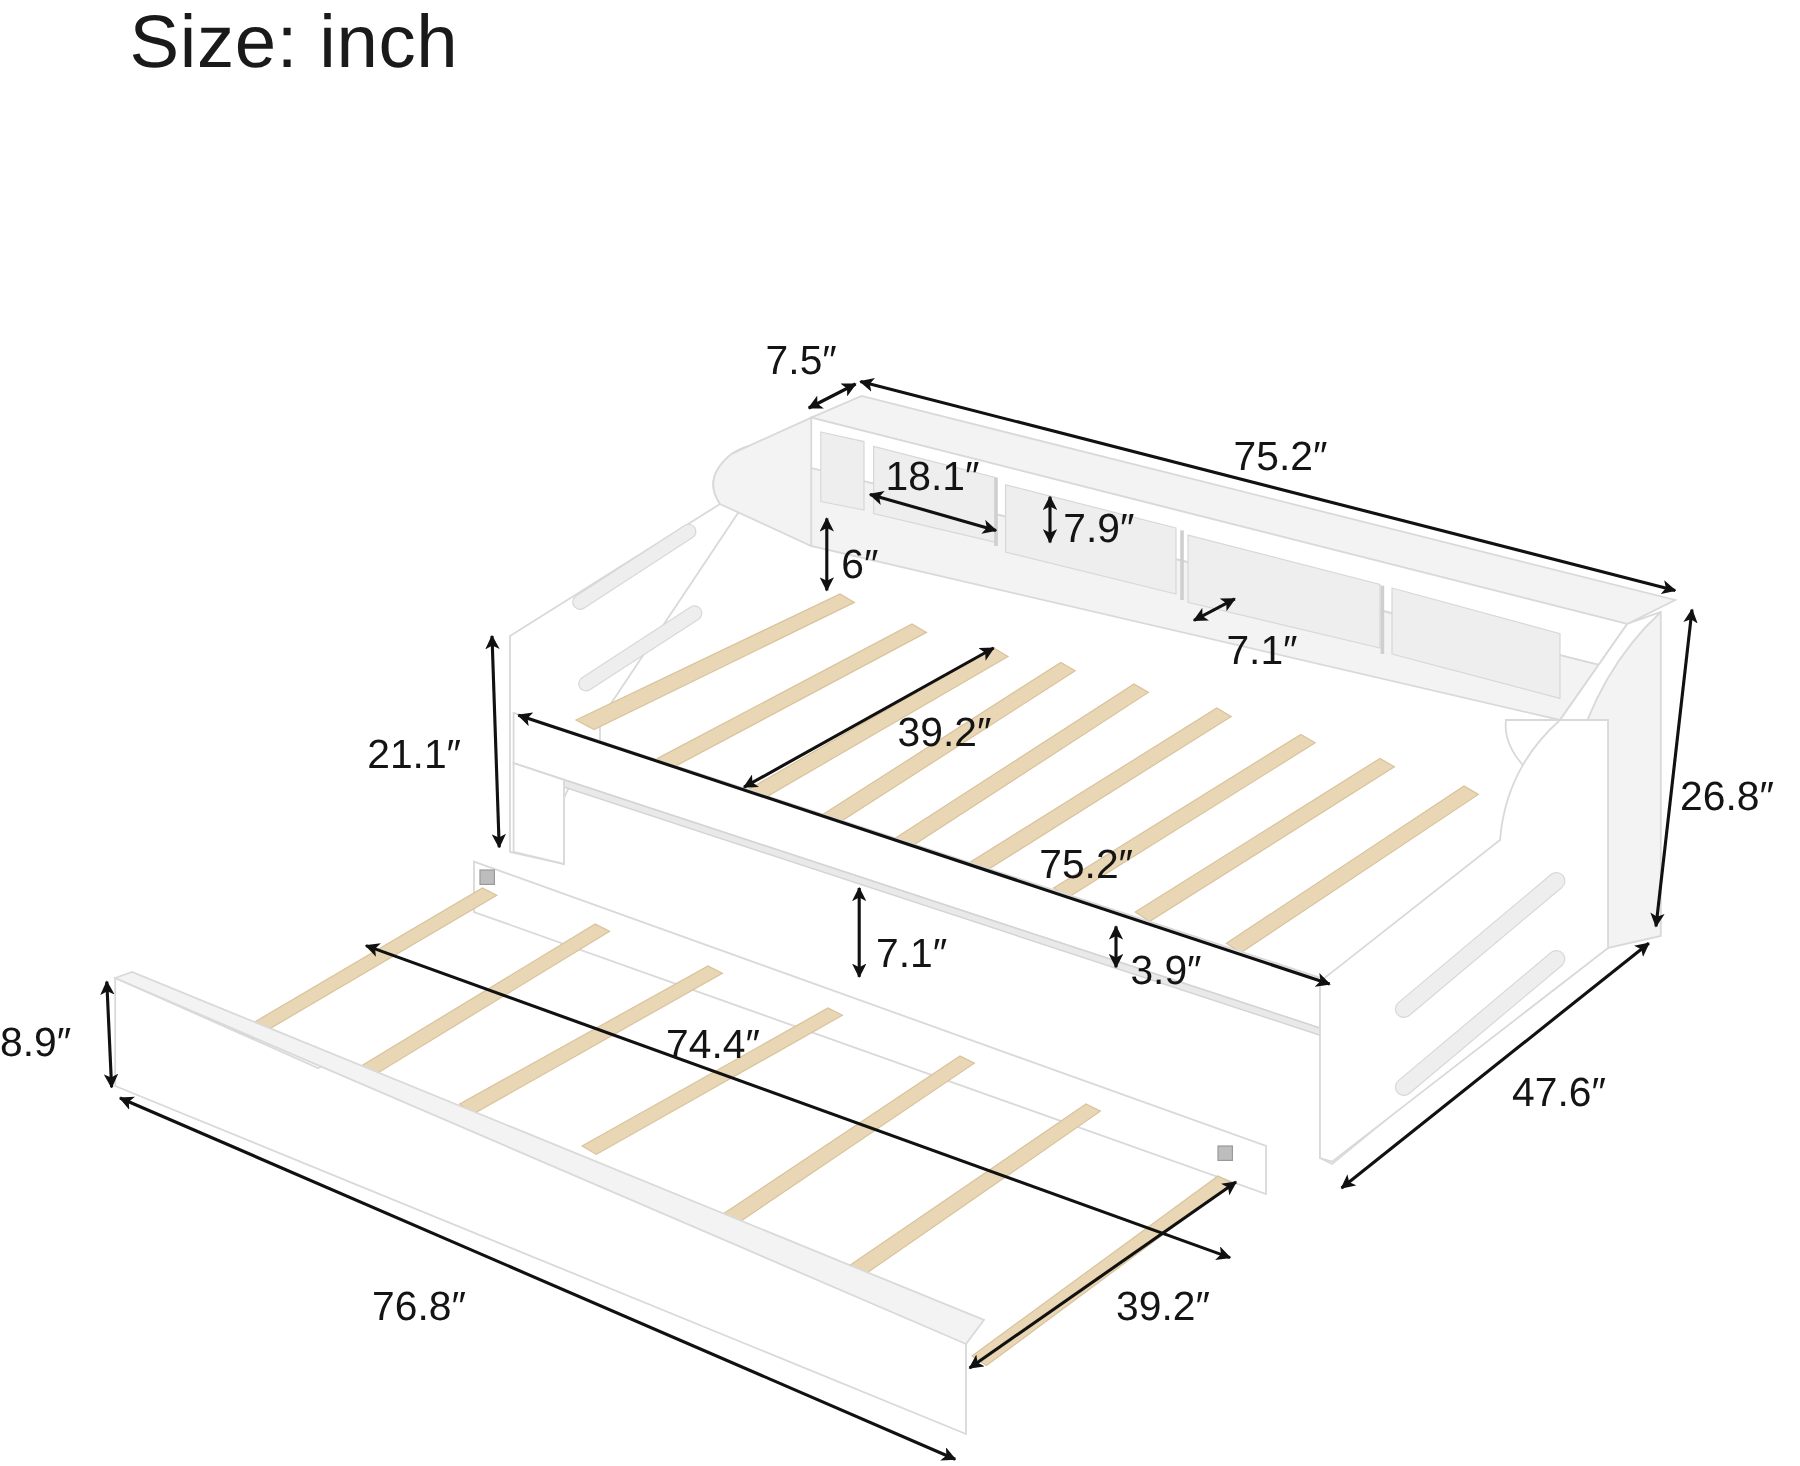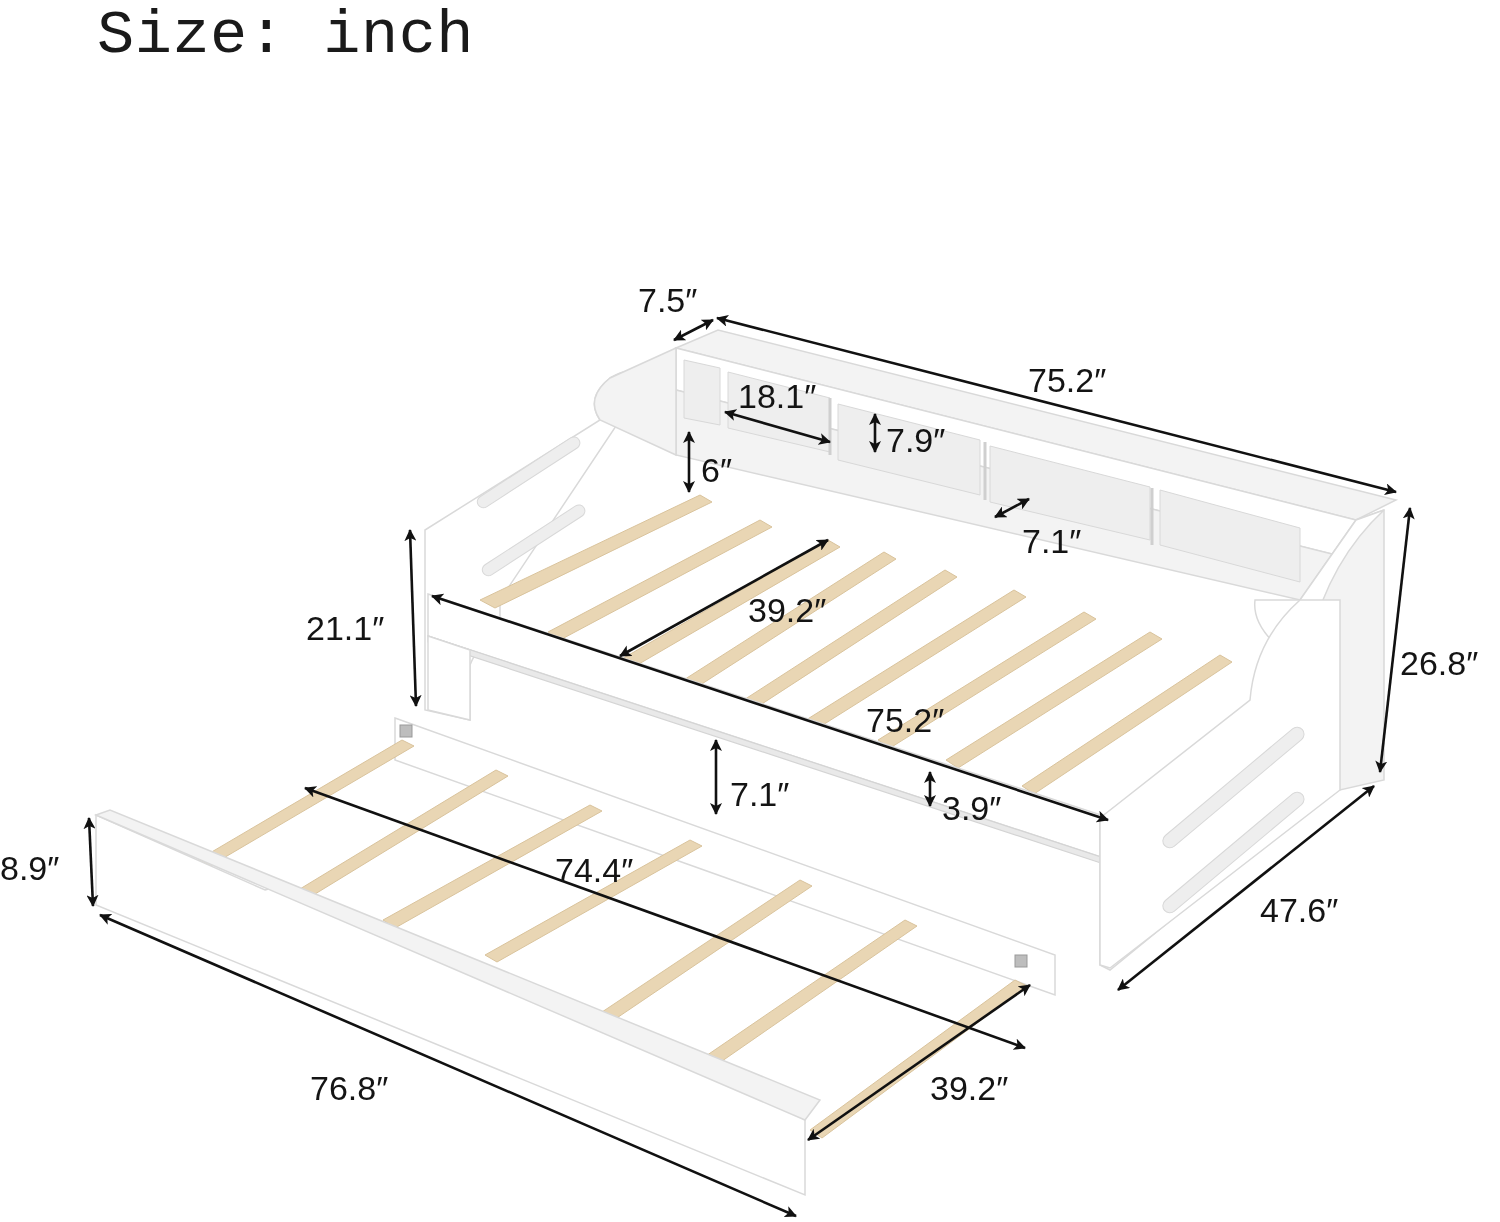--- a/index.html
+++ b/index.html
@@ -1,19 +1,19 @@
 <!DOCTYPE html>
 <html><head>
 <meta charset="utf-8">
 <style>
   html, body { margin: 0; padding: 0; background: #ffffff; }
   body { width: 1500px; height: 1222px; position: relative; overflow: hidden;
          font-family: "Liberation Sans", "DejaVu Sans", sans-serif; color: #111; }
-  .title { position: absolute; left: 97px; top: 0px; font-size: 62px; font-weight: 400;
-           letter-spacing: 0.5px; color: #1a1a1a; font-family: Liberation Mono, monospace; }
+  .title { position: absolute; left: 108px; top: 0px; font-size: 62px; font-weight: 400;
+           letter-spacing: 0.5px; color: #1a1a1a; }
   svg.stage { position: absolute; left: 0; top: 0; }
   .dim { font-family: "Liberation Sans", "DejaVu Sans", sans-serif; font-size: 34px; fill: #141414; }
   .arrow { stroke: #111; stroke-width: 2.6; fill: none; }
   .panel { fill: #ffffff; stroke: #d9d9d9; stroke-width: 1.5; }
   .panel-shade { fill: #f3f3f3; stroke: #d9d9d9; stroke-width: 1.5; }
   .panel-dark { fill: #e9e9e9; stroke: #d4d4d4; stroke-width: 1.2; }
   .slat { fill: #e9d6b4; stroke: #d9c39c; stroke-width: 1; }
   .slot { fill: #eeeeee; stroke: #d8d8d8; stroke-width: 1; }
 </style>
 </head>

